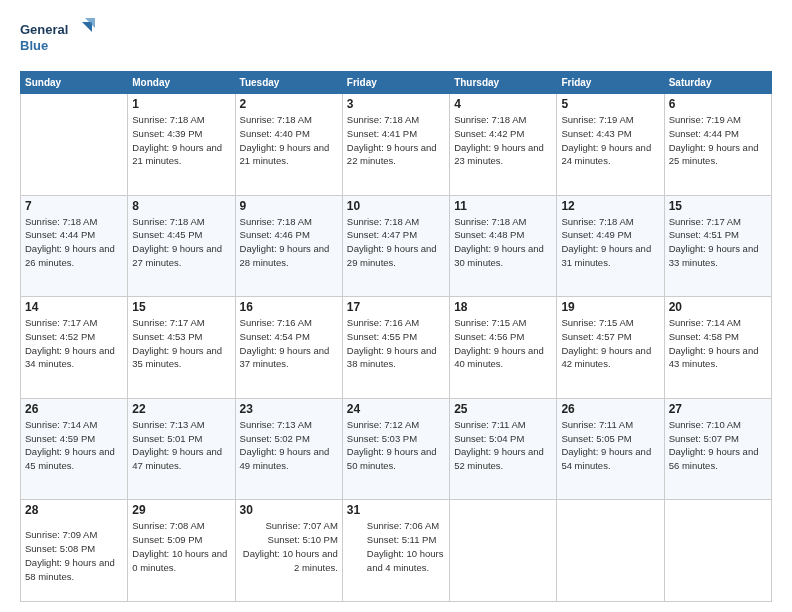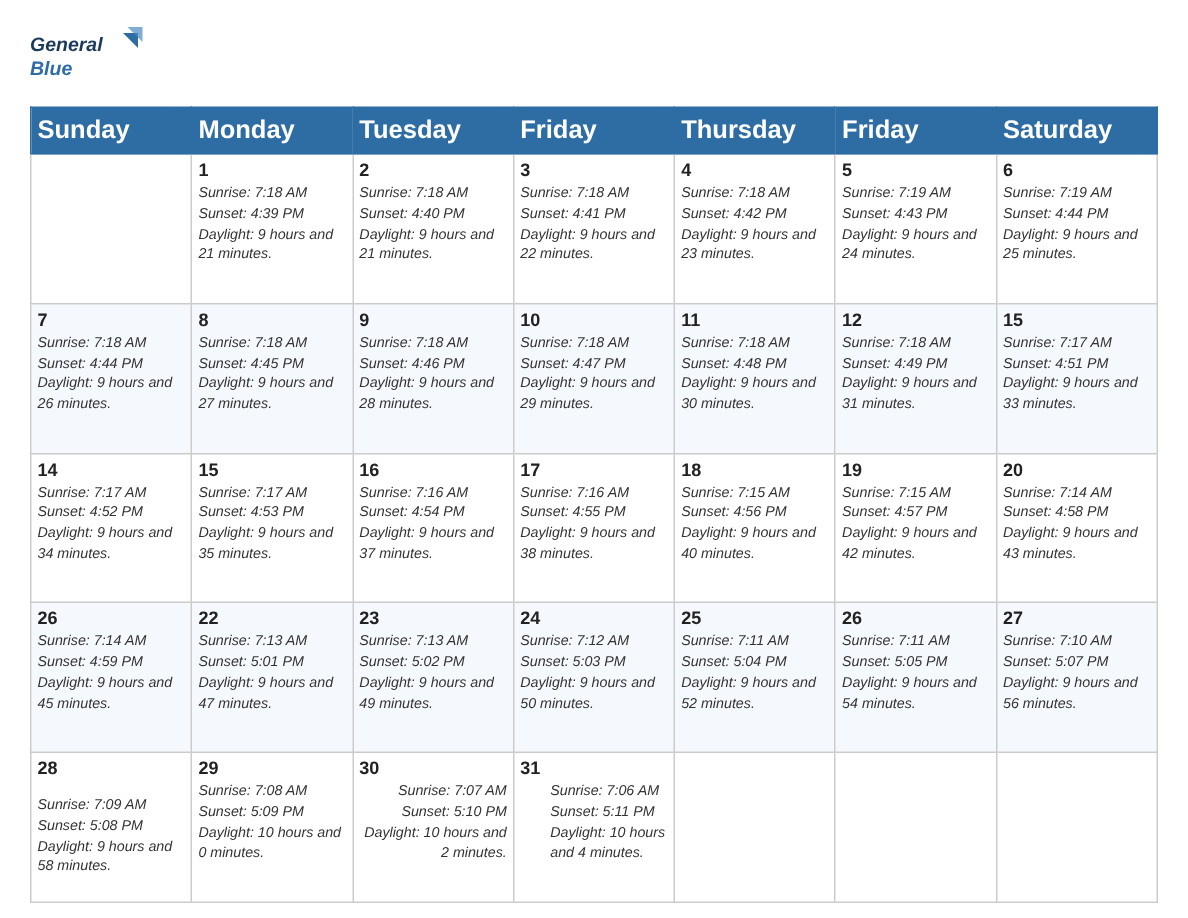--- a/index.html
+++ b/index.html
@@ -15,21 +15,20 @@
       height: 612px;
       padding: 16px 20px 10px 20px;
       display: flex;
       flex-direction: column;
     }
     .header {
       display: flex;
       justify-content: space-between;
       align-items: flex-end;
       margin-bottom: 10px;
-      font-style: italic;
     }
     .logo {
       display: flex;
       align-items: center;
       gap: 4px;
     }
     .title-block {
       text-align: right;
     }
     .month-title {
@@ -42,21 +41,21 @@
       color: #555;
     }
     .calendar-table {
       width: 100%;
       border-collapse: collapse;
       flex: 1;
     }
     .calendar-table th {
       background-color: #2e6da4;
       color: #fff;
-      font-size: 17px;
+      font-size: 10px;
       font-weight: bold;
       padding: 5px 4px;
       text-align: left;
       border: 1px solid #2e6da4;
     }
     .calendar-table td {
       border: 1px solid #ccc;
       vertical-align: top;
       padding: 3px 4px;
       width: calc(100% / 7);
@@ -66,21 +65,20 @@
       font-size: 12px;
       font-weight: bold;
       color: #222;
       display: block;
       margin-bottom: 2px;
     }
     .day-info {
       font-size: 9.5px;
       color: #333;
       line-height: 1.45;
-      font-style: italic;
     }
     .empty-cell {
       background: #f9f9f9;
     }
     tr:nth-child(even) td {
       background-color: #f5f8fc;
     }
     tr:nth-child(odd) td {
       background-color: #fff;
     }

